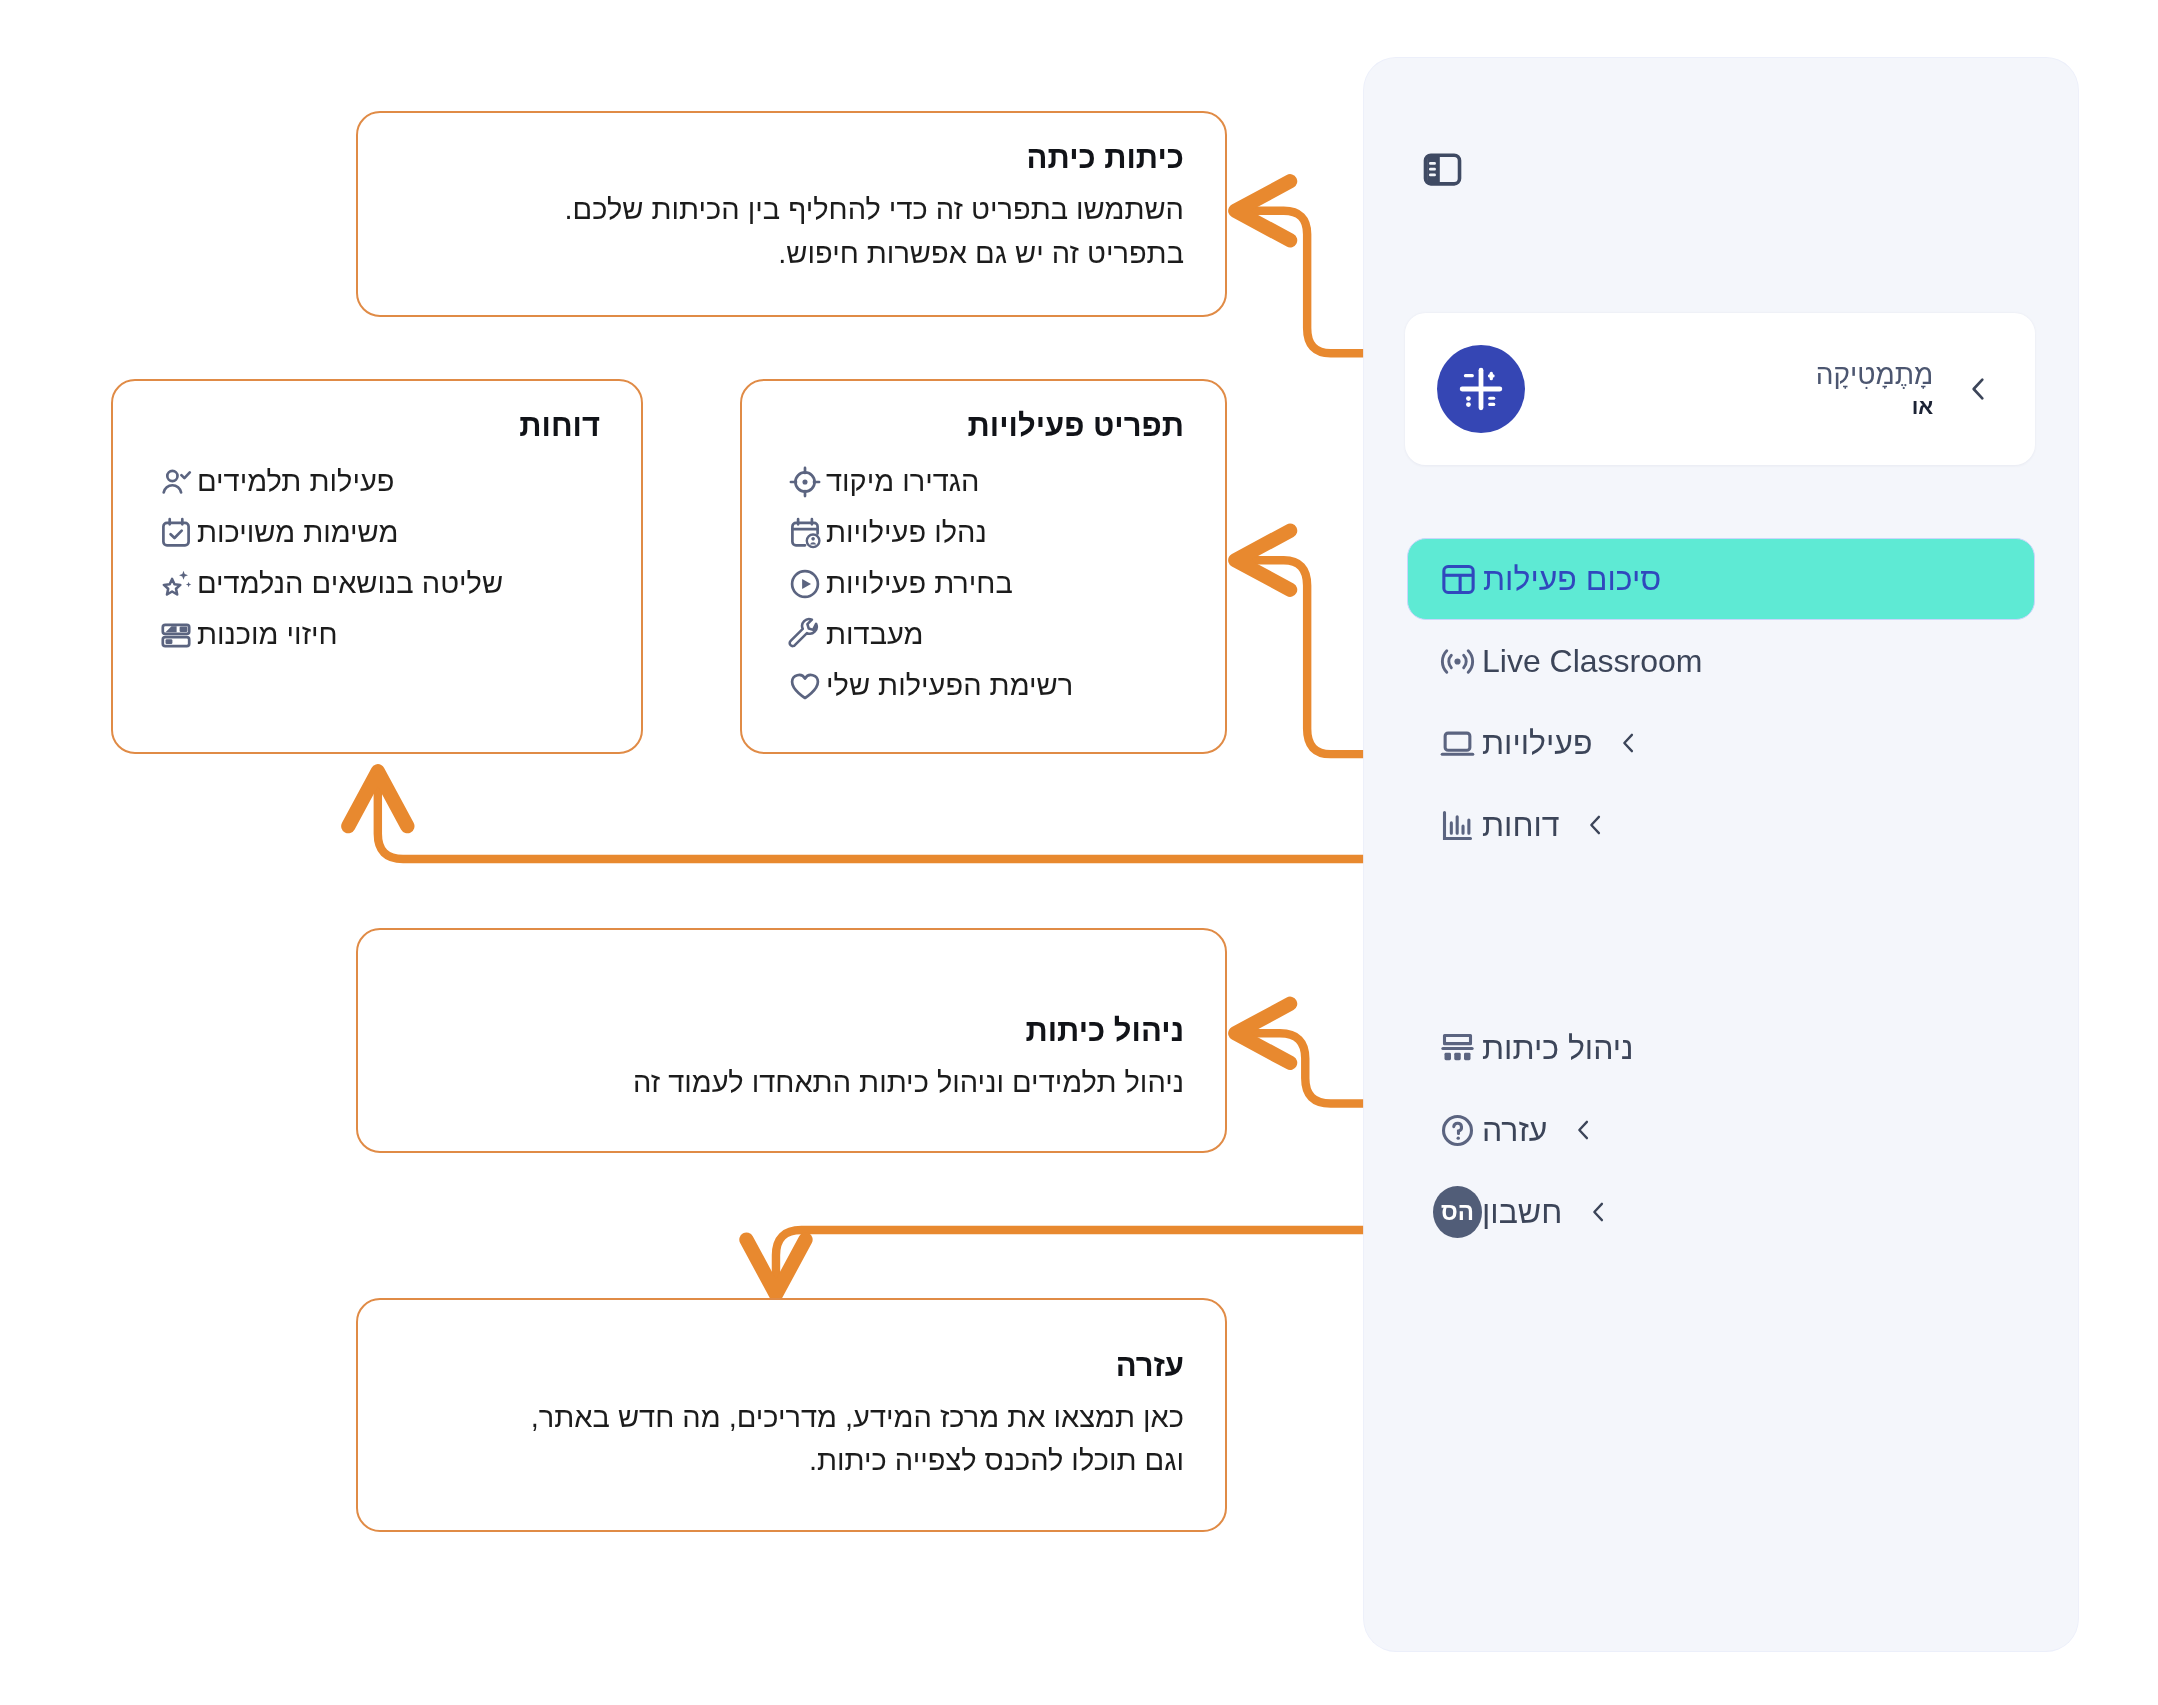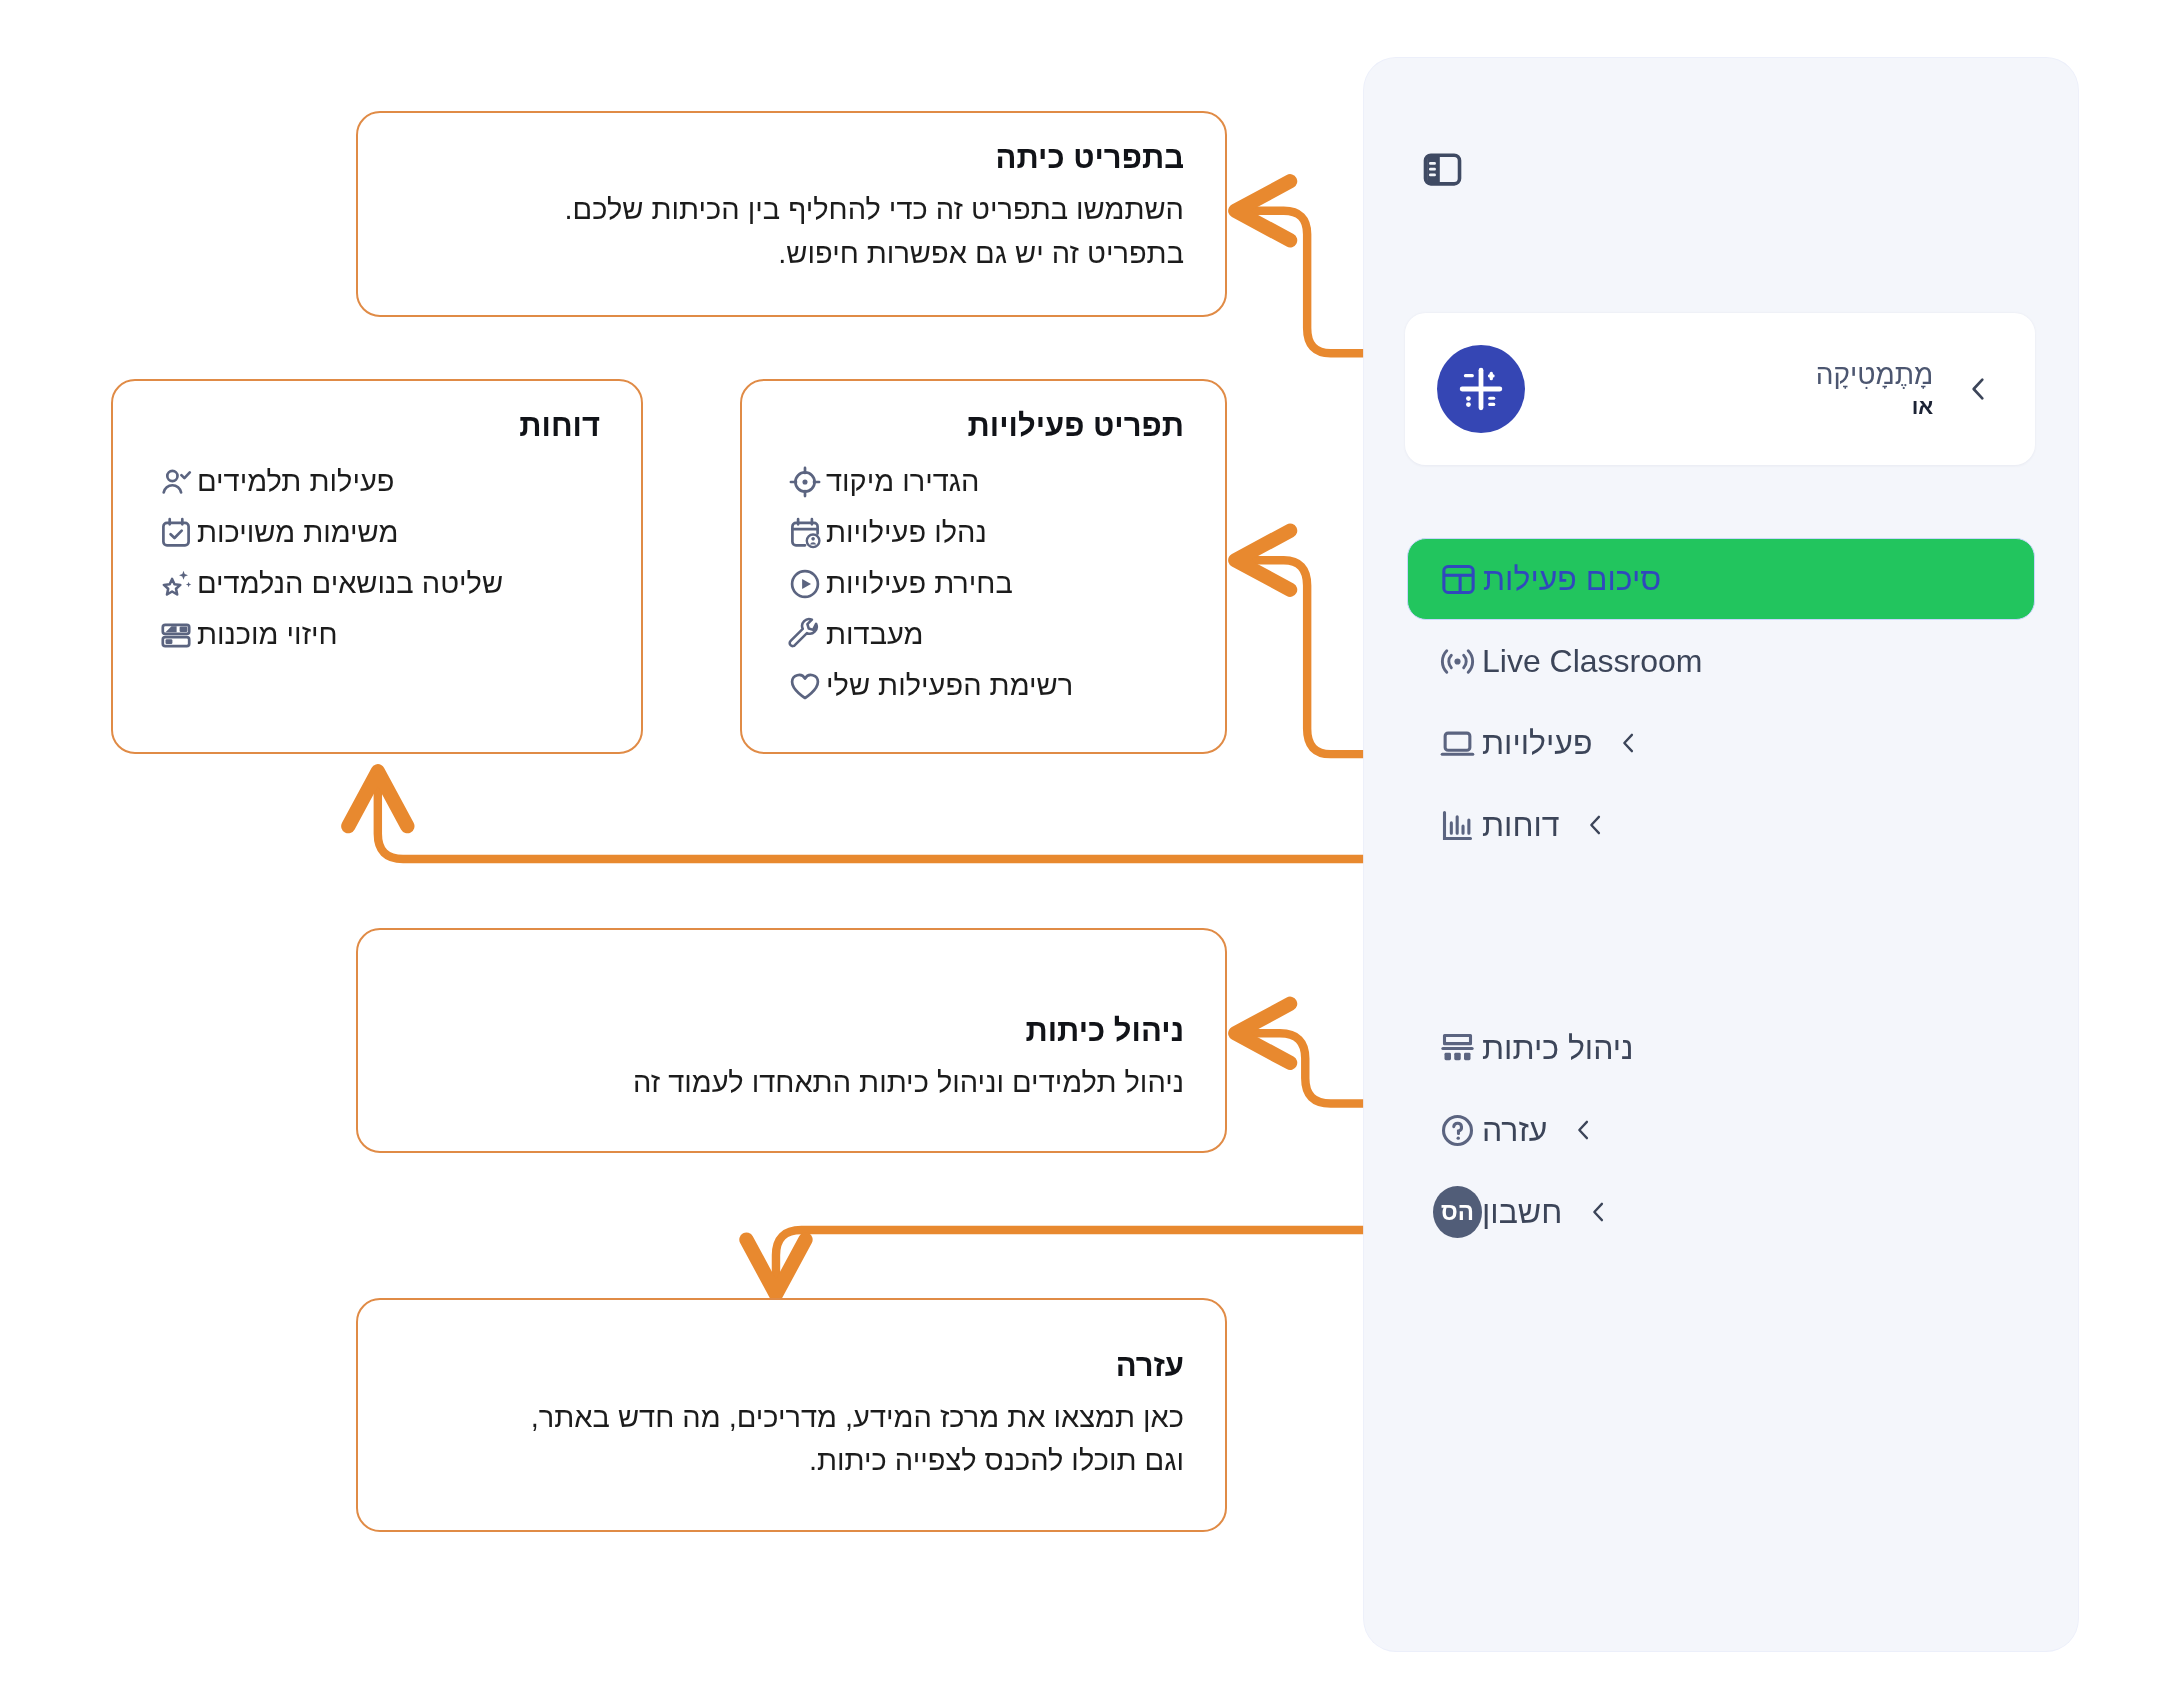--- a/index.html
+++ b/index.html
@@ -84,21 +84,21 @@
   .nav-item{
     position:relative;
     display:flex;align-items:center;flex-direction:row-reverse;
     height:82px;
     border-radius:19px;
     padding:0 26px 0 26px;
     box-sizing:border-box;
     cursor:pointer;
   }
   .nav-item.active{
-    background:#22c55e;
+    background:#5eead4;
     border:1.9px solid #c9d6fb;
   }
   .nav-ico{
     width:49px;height:49px;
     display:flex;align-items:center;justify-content:center;
     flex:0 0 auto;color:#5b6480;
   }
   .nav-item.active .nav-ico{color:#3048bd;}
   .nav-label{
     font-size:32px;color:#3c4559;font-weight:400;
@@ -335,21 +335,21 @@
           <svg width="28" height="28" viewBox="0 0 24 24" fill="none">
             <path d="M14.5 5 L8 12 L14.5 19" stroke="currentColor" stroke-width="2" stroke-linecap="round" stroke-linejoin="round"></path>
           </svg>
         </span>
       </div>
 
     </div>
   </div>
 
   <div class="callout" id="callout-class-picker">
-    <div class="c-title">בתפריט כיתה</div>
+    <div class="c-title">כיתות כיתה</div>
     <div class="c-body">השתמשו בתפריט זה כדי להחליף בין הכיתות שלכם.</div>
     <div class="c-body">בתפריט זה יש גם אפשרות חיפוש.</div>
   </div>
 
   <div class="callout" id="callout-reports">
     <div class="c-title">דוחות</div>
     <div class="c-list">
 
       <div class="c-row">
         <span class="ri">

